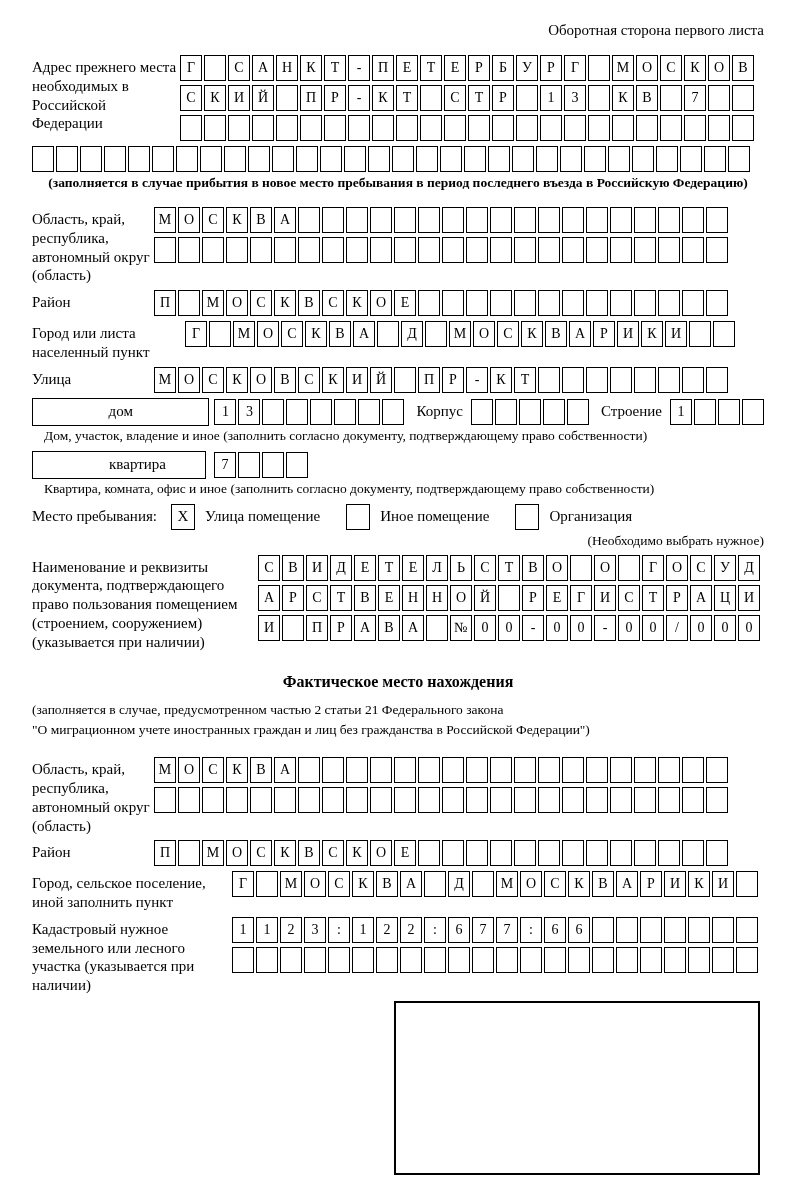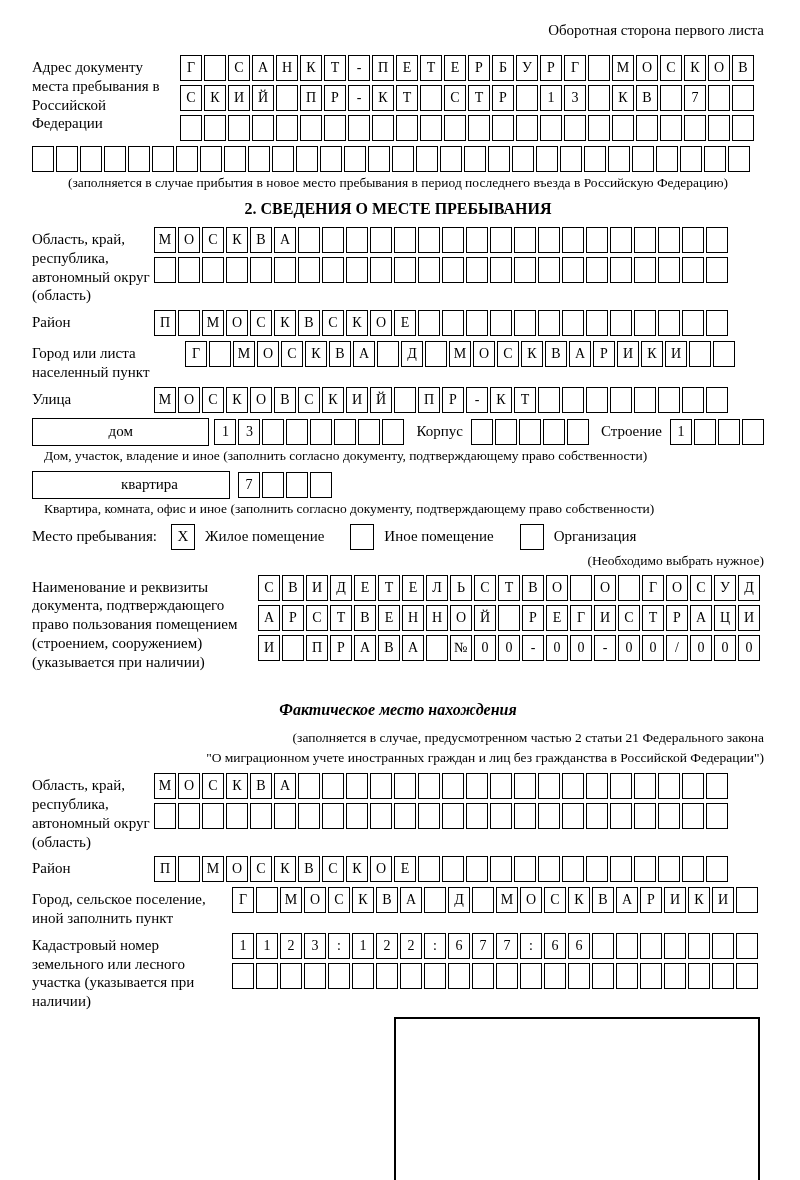--- a/index.html
+++ b/index.html
@@ -21,57 +21,57 @@
   .w226 { flex:0 0 226px; }
 
   .rows { display:flex; flex-direction:column; gap:4px; }
   .boxrow { display:flex; gap:2px; }
   .cell {
     box-sizing:border-box; flex:0 0 22px; width:22px; height:26px;
     border:1.6px solid #000; display:flex; align-items:center; justify-content:center;
     font-size:14px; line-height:1;
   }
 
-  .note-center { text-align:center; font-size:13.5px; margin:3px 0 9px; }
+  .note-center { text-align:center; font-size:13.5px; margin:3px 0 16px;font-weight:bold; }
   .sec-title { text-align:center; font-weight:bold; font-size:16px; margin:8px 0 9px; }
 
   .inline-row { display:flex; align-items:center; margin:2px 0 2px; }
   .named-rect {
     box-sizing:border-box; border:1.6px solid #000; height:28px;
     display:flex; align-items:center; justify-content:center; font-size:15px;
   }
   .dom-rect { width:187px; margin-right:5px; }
-  .kv-rect  { width:198px; margin-right:8px;padding-left:37px; }
+  .kv-rect  { width:174px; margin-right:8px;padding-left:37px; }
   .side-label { font-size:15px; margin:0 8px 0 12px; }
   .caption { font-size:13.5px; margin:2px 12px 7px; }
 
   .stay-row { display:flex; align-items:center; font-size:15px; margin-top:4px; }
   .stay-row .lbl { margin-right:4px; }
   .checkbox {
     box-sizing:border-box; width:24px; height:26px; border:1.6px solid #000;
     display:flex; align-items:center; justify-content:center; font-size:15px; margin:0 10px;
   }
   .opt-label { margin-right:16px; }
   .stay-note { font-size:13.5px; margin:3px 0 6px 190px;text-align:right; }
 
-  .actual-note { text-align:right; font-size:13.5px; line-height:1.45; margin-bottom:6px; }
+  .actual-note { text-align:left; font-size:13.5px; line-height:1.45; margin-bottom:18px; }
 
   .stamp-wrap { margin-left:362px; width:366px; margin-top:6px; }
   .stamp-box { box-sizing:border-box; height:174px; border:2px solid #000; background:#fff; }
   .stamp-caption { font-size:13.5px; text-align:center; line-height:1.4; margin-top:5px; }
 </style>
 </head>
 <body>
 
 <div class="page">
 
   <div class="header-note">Оборотная сторона первого листа</div>
 
   <div class="field">
-    <div class="flabel w148">Адрес документу места пребывания в Российской Федерации</div>
+    <div class="flabel w148">Адрес прежнего места необходимых в Российской Федерации</div>
     <div class="rows">
       <div class="boxrow">
           <span class="cell">Г</span>
           <span class="cell"></span>
           <span class="cell">С</span>
           <span class="cell">А</span>
           <span class="cell">Н</span>
           <span class="cell">К</span>
           <span class="cell">Т</span>
           <span class="cell">-</span>
@@ -173,21 +173,20 @@
       <span class="cell"></span>
       <span class="cell"></span>
       <span class="cell"></span>
       <span class="cell"></span>
       <span class="cell"></span>
       <span class="cell"></span>
       <span class="cell"></span>
     </div>
   <div class="note-center">(заполняется в случае прибытия в новое место пребывания в период последнего въезда в Российскую Федерацию)</div>
 
-  <div class="sec-title">2. СВЕДЕНИЯ О МЕСТЕ ПРЕБЫВАНИЯ</div>
 
   <div class="field">
     <div class="flabel w122">Область, край, республика, автономный округ (область)</div>
     <div class="rows">
       <div class="boxrow">
           <span class="cell">М</span>
           <span class="cell">О</span>
           <span class="cell">С</span>
           <span class="cell">К</span>
           <span class="cell">В</span>
@@ -366,21 +365,21 @@
         <span class="cell"></span>
         <span class="cell"></span>
         <span class="cell"></span>
       </div>
   </div>
   <div class="caption">Квартира, комната, офис и иное (заполнить согласно документу, подтверждающему право собственности)</div>
 
   <div class="stay-row">
     <span class="lbl">Место пребывания:</span>
     <span class="checkbox">X</span>
-    <span class="opt-label">Жилое помещение</span>
+    <span class="opt-label">Улица помещение</span>
     <span class="checkbox"></span>
     <span class="opt-label">Иное помещение</span>
     <span class="checkbox"></span>
     <span class="opt-label">Организация</span>
   </div>
   <div class="stay-note">(Необходимо выбрать нужное)</div>
 
   <div class="field">
     <div class="flabel w226">Наименование и реквизиты документа, подтверждающего право пользования помещением (строением, сооружением) (указывается при наличии)</div>
     <div class="rows">
@@ -449,21 +448,21 @@
           <span class="cell">0</span>
           <span class="cell">0</span>
           <span class="cell">/</span>
           <span class="cell">0</span>
           <span class="cell">0</span>
           <span class="cell">0</span>
         </div>
     </div>
   </div>
 
-  <div class="sec-title" style="margin-top:30px;font-style:italic;">Фактическое место нахождения</div>
+  <div class="sec-title" style="margin-top:22px;">Фактическое место нахождения</div>
   <div class="actual-note">
     <div>(заполняется в случае, предусмотренном частью 2 статьи 21 Федерального закона</div>
     <div>"О миграционном учете иностранных граждан и лиц без гражданства в Российской Федерации")</div>
   </div>
 
   <div class="field">
     <div class="flabel w122">Область, край, республика, автономный округ (область)</div>
     <div class="rows">
       <div class="boxrow">
           <span class="cell">М</span>
@@ -572,21 +571,21 @@
         <span class="cell">А</span>
         <span class="cell">Р</span>
         <span class="cell">И</span>
         <span class="cell">К</span>
         <span class="cell">И</span>
         <span class="cell"></span>
       </div>
   </div>
 
   <div class="field">
-    <div class="flabel w200">Кадастровый номер земельного или лесного участка (указывается при наличии)</div>
+    <div class="flabel w200">Кадастровый нужное земельного или лесного участка (указывается при наличии)</div>
     <div class="rows">
       <div class="boxrow">
           <span class="cell">1</span>
           <span class="cell">1</span>
           <span class="cell">2</span>
           <span class="cell">3</span>
           <span class="cell">:</span>
           <span class="cell">1</span>
           <span class="cell">2</span>
           <span class="cell">2</span>

